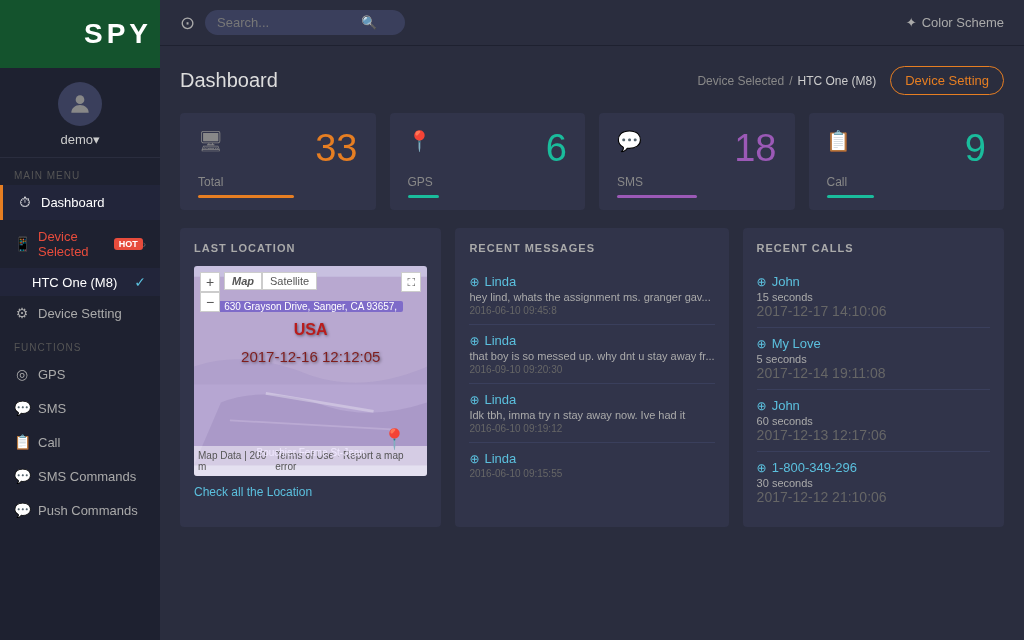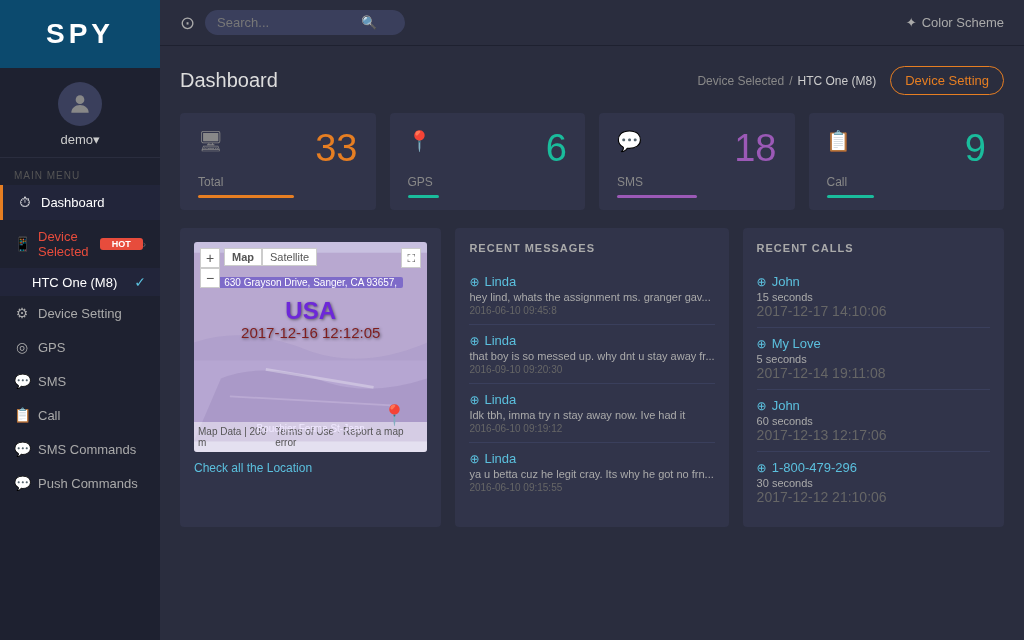--- a/index.html
+++ b/index.html
@@ -1,31 +1,31 @@
 <!DOCTYPE html>
 <html><head>
   <meta charset="utf-8">
   <style>
     * { margin: 0; padding: 0; box-sizing: border-box; }
     body { font-family: 'Segoe UI', Arial, sans-serif; background: #2a2d3e; color: #ccc; font-size: 13px; display: flex; height: 640px; width: 1024px; overflow: hidden; }
 
     
     #sidebar { width: 160px; background: #1e2130; display: flex; flex-direction: column; flex-shrink: 0; }
-    #sidebar-logo { background: #0c4a6e; padding: 18px 8px; text-align: center; }
+    #sidebar-logo { background: #14532d; padding: 18px 8px; text-align: right; }
     #sidebar-logo span { font-size: 28px; font-weight: 900; color: #fff; letter-spacing: 4px; }
     #sidebar-user { background: #1e2130; display: flex; flex-direction: column; align-items: center; padding: 14px 0 10px; border-bottom: 1px solid #2a2d3e; }
     .avatar-circle { width: 44px; height: 44px; border-radius: 50%; background: #3a3f5c; display: flex; align-items: center; justify-content: center; margin-bottom: 6px; }
     .avatar-circle svg { width: 26px; height: 26px; fill: #888; }
 
     .sidebar-section-label { color: #555; font-size: 10px; letter-spacing: 1px; padding: 12px 14px 4px; }
     .sidebar-item { display: flex; align-items: center; padding: 9px 14px; cursor: pointer; color: #aaa; font-size: 13px; position: relative; }
     .sidebar-item.active { background: #22253a; color: #fff; border-left: 3px solid #e67e22; }
     .sidebar-item .s-icon { margin-right: 8px; font-size: 14px; width: 16px; text-align: center; }
     .sidebar-item.device-selected { color: #e74c3c; }
-    .badge-hot { background: #e74c3c; color: #fff; font-size: 9px; padding: 1px 12px; border-radius: 3px; margin-left: 5px; font-weight: bold; }
+    .badge-hot { background: #e74c3c; color: #fff; font-size: 9px; padding: 1px 5px; border-radius: 3px; margin-left: 5px; font-weight: bold; }
     .device-name-row { display: flex; align-items: center; padding: 6px 14px 6px 32px; background: #22253a; }
     .device-name-text { color: #fff; font-size: 13px; flex: 1; }
     .checkmark { color: #5bc0de; font-size: 14px; }
 
     #main { flex: 1; display: flex; flex-direction: column; overflow: hidden; }
 
     
     #topbar { background: #2a2d3e; display: flex; align-items: center; padding: 0 20px; height: 46px; border-bottom: 1px solid #1e2130; flex-shrink: 0; }
     .back-arrow { color: #aaa; font-size: 18px; margin-right: 10px; cursor: pointer; }
     .search-box { display: flex; align-items: center; background: #3a3f5c; border-radius: 20px; padding: 5px 12px; width: 200px; }
@@ -59,21 +59,21 @@
     .bottom-row { display: grid; grid-template-columns: 1fr 1fr 1fr; gap: 14px; }
     .panel { background: #31344a; border-radius: 4px; padding: 14px; }
     .panel-title { font-size: 11px; letter-spacing: 1px; color: #aaa; font-weight: 600; margin-bottom: 12px; text-transform: uppercase; }
 
     
     .map-container { border-radius: 3px; overflow: hidden; height: 210px; background: #c8c0e0; position: relative; margin-bottom: 8px; }
     .map-controls { position: absolute; top: 6px; left: 6px; z-index: 10; display: flex; flex-direction: column; }
     .map-btn { background: #fff; border: 1px solid #ccc; width: 20px; height: 20px; display: flex; align-items: center; justify-content: center; font-size: 14px; cursor: pointer; line-height: 1; color: #555; }
     .map-tab-row { position: absolute; top: 6px; left: 30px; display: flex; z-index: 10; }
     .map-tab { background: #fff; border: 1px solid #ccc; font-size: 11px; padding: 2px 7px; cursor: pointer; color: #555; }
-    .map-tab.active { font-weight: bold; }
+    .map-tab.active { font-weight: bold; font-style: italic; }
     .map-fullscreen { position: absolute; top: 6px; right: 6px; z-index: 10; background: #fff; border: 1px solid #ccc; width: 20px; height: 20px; display: flex; align-items: center; justify-content: center; font-size: 11px; cursor: pointer; color: #555; }
     .map-attribution { position: absolute; bottom: 0; left: 0; right: 0; background: rgba(255,255,255,0.5); font-size: 10px; color: #555; padding: 4px 4px; display: flex; justify-content: space-between; }
     .check-location-link { color: #5bc0de; font-size: 12px; cursor: pointer; margin-top: 0; display: inline-block; }
 
     
     .msg-item { padding: 8px 0; border-bottom: 1px solid #3a3f5c; }
     .msg-item:last-child { border-bottom: none; }
     .msg-sender { display: flex; align-items: center; color: #5bc0de; font-size: 13px; margin-bottom: 2px; }
     .msg-sender .contact-icon { margin-right: 5px; font-size: 12px; }
     .msg-text { color: #aaa; font-size: 11px; margin-bottom: 2px; white-space: nowrap; overflow: hidden; text-overflow: ellipsis; }
@@ -127,20 +127,21 @@
   </div>
   <div class="device-name-row">
     <span class="device-name-text">HTC One (M8)</span>
     <span class="checkmark">✓</span>
   </div>
   <div class="sidebar-item">
     <span class="s-icon">⚙</span>
     <span>Device Setting</span>
   </div>
 
+  <div class="sidebar-section-label">FUNCTIONS</div>
 
   <div class="sidebar-item">
     <span class="s-icon">◎</span>
     <span>GPS</span>
   </div>
   <div class="sidebar-item">
     <span class="s-icon">💬</span>
     <span>SMS</span>
   </div>
   <div class="sidebar-item">
@@ -218,20 +219,21 @@
           <span class="stat-number" style="color:#1abc9c;">9</span>
         </div>
         <div class="stat-label">Call</div>
         <div class="stat-bar" style="background:#1abc9c; width:30%;"></div>
       </div>
     </div>
 
     <div class="bottom-row">
 
       <div class="panel">
+        <div class="panel-title">LAST LOCATION</div>
         <div class="map-container">
 
           <svg width="100%" height="100%" viewBox="0 0 260 210" xmlns="http://www.w3.org/2000/svg" style="position:absolute;top:0;left:0;">
             <rect width="260" height="210" fill="#b8a8d0"></rect>
             <rect x="0" y="120" width="260" height="90" fill="#c4b4dc"></rect>
             <path d="M0 100 Q60 80 130 110 Q190 130 260 100 L260 210 L0 210Z" fill="#a898c8" opacity="0.5"></path>
             <path d="M30 140 Q80 120 150 145 Q200 160 260 140 L260 210 L0 210Z" fill="#9888b8" opacity="0.4"></path>
 
             <line x1="80" y1="130" x2="200" y2="150" stroke="#fff" stroke-width="3" opacity="0.3"></line>
             <line x1="40" y1="160" x2="220" y2="170" stroke="#d4c4e4" stroke-width="2" opacity="0.4"></line>
@@ -244,21 +246,21 @@
           <div class="map-tab-row">
             <div class="map-tab active">Map</div>
             <div class="map-tab">Satellite</div>
           </div>
           <div class="map-fullscreen">⛶</div>
 
           <div style="position:absolute;top:32px;left:0;right:0;text-align:center;z-index:6;">
             <div style="background:rgba(120,100,200,0.9);color:#fff;font-size:10px;padding:0 6px;display:inline-block;border-radius:2px;">630 Grayson Drive, Sanger, CA 93657,</div>
           </div>
           <div style="position:absolute;top:55px;left:0;right:0;text-align:center;z-index:6;">
-            <div style="color:#6d28d9;font-size:24px;font-weight:bold;text-shadow:1px 1px 3px rgba(0,0,0,0.5);text-align:center;">USA</div>
+            <div style="color:#b91c1c;font-size:16px;font-weight:bold;text-shadow:1px 1px 3px rgba(0,0,0,0.5);text-align:center;">USA</div>
           </div>
           <div style="position:absolute;top:82px;left:0;right:0;text-align:center;z-index:6;">
             <div style="color:#7f1d1d;font-size:15px;text-shadow:1px 1px 3px rgba(0,0,0,0.5);">2017-12-16 12:12:05</div>
           </div>
           <div style="position:absolute;bottom:18px;left:0;right:0;text-align:center;z-index:6;color:#f0e8ff;font-size:10px;">Bouchier Ferme St-Jean</div>
 
           <div style="position:absolute;bottom:25px;right:20px;z-index:8;font-size:20px;">📍</div>
 
           <div class="map-attribution">
             <span><span>Map Data</span> | <span>200 m</span></span>
@@ -293,21 +295,20 @@
                 <span>Linda</span>
               </div>
         <div class="msg-text">Idk tbh, imma try n stay away now. Ive had it</div>
         <div class="msg-time">2016-06-10 09:19:12</div>
       </div>
       <div class="msg-item">
         <div class="msg-sender">
                 <span class="contact-icon">⊕</span>
                 <span>Linda</span>
               </div>
-        <div class="msg-text">ya u betta cuz he legit cray. Its why he got no frn...</div>
         <div class="msg-time">2016-06-10 09:15:55</div>
       </div>
           </div>
       </div>
 
       <div class="panel">
         <div class="panel-title">RECENT CALLS</div>
         <div id="calls-list">
       <div class="call-item">
         <div class="call-name">
@@ -329,21 +330,21 @@
         <div class="call-name">
                 <span class="contact-icon">⊕</span>
                 <span>John</span>
               </div>
         <div class="call-duration">60 seconds</div>
         <div class="call-time">2017-12-13 12:17:06</div>
       </div>
       <div class="call-item">
         <div class="call-name">
                 <span class="contact-icon">⊕</span>
-                <span>1-800-479-296</span>
+                <span>1-800-349-296</span>
               </div>
         <div class="call-duration">30 seconds</div>
         <div class="call-time">2017-12-12 21:10:06</div>
       </div>
           </div>
       </div>
     </div>
   </div>
 </div>
 

